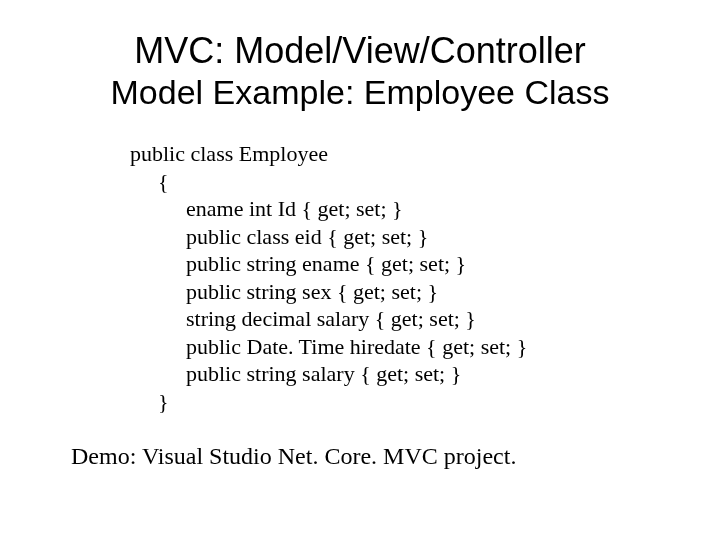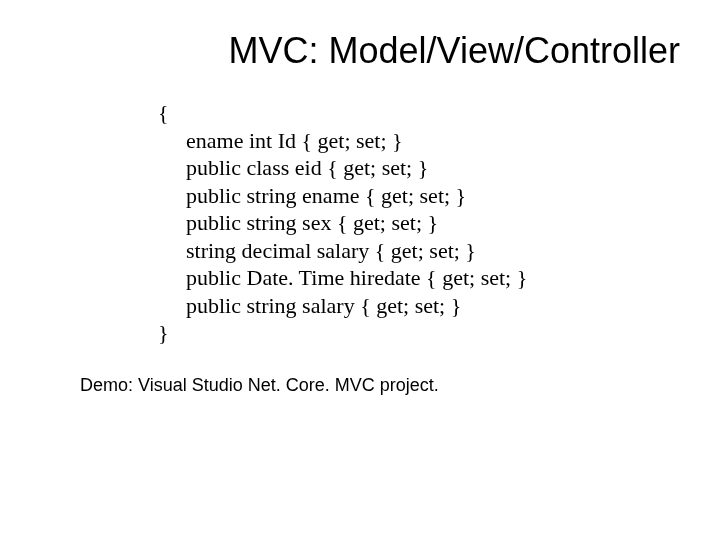--- a/index.html
+++ b/index.html
@@ -10,21 +10,21 @@
     body {
       width: 720px;
       height: 540px;
       background: #ffffff;
       font-family: "Times New Roman", Times, serif;
       color: #000000;
       padding: 30px 40px;
       overflow: hidden;
     }
     .title-block {
-      text-align: right;
+      text-align: center;
       margin-bottom: 28px;
     }
     .title-line1 {
       font-family: Arial, Helvetica, sans-serif;
       font-size: 36px;
       font-weight: 400;
       line-height: 1.15;
     }
     .title-line2 {
       font-family: Arial, Helvetica, sans-serif;
@@ -40,33 +40,35 @@
       line-height: 1.25;
     }
     .code-indent-1 {
       padding-left: 28px;
     }
     .code-indent-2 {
       padding-left: 56px;
     }
     .footer {
       margin-top: 28px;
-      margin-left: 40px;
-      font-family: Liberation Sans, sans-serif;
-      font-size: 18px;
+      margin-left: 31px;
+      font-family: Liberation Serif, serif;
+      font-size: 24px;
     }
   </style>
 </head>
 <body>
 
 <div class="title-block">
   <div class="title-line1">MVC: Model/View/Controller</div>
+  <div class="title-line2">Model Example: Employee Class</div>
 </div>
 
 <div class="code-block">
+  <div>public class Employee</div>
   <div class="code-indent-1">{</div>
   <div class="code-indent-2">ename int Id { get; set; }</div>
   <div class="code-indent-2">public class eid { get; set; }</div>
   <div class="code-indent-2">public string ename { get; set; }</div>
   <div class="code-indent-2">public string sex { get; set; }</div>
   <div class="code-indent-2">string decimal salary { get; set; }</div>
   <div class="code-indent-2">public Date. Time hiredate { get; set; }</div>
   <div class="code-indent-2">public string salary { get; set; }</div>
   <div class="code-indent-1">}</div>
 </div>

